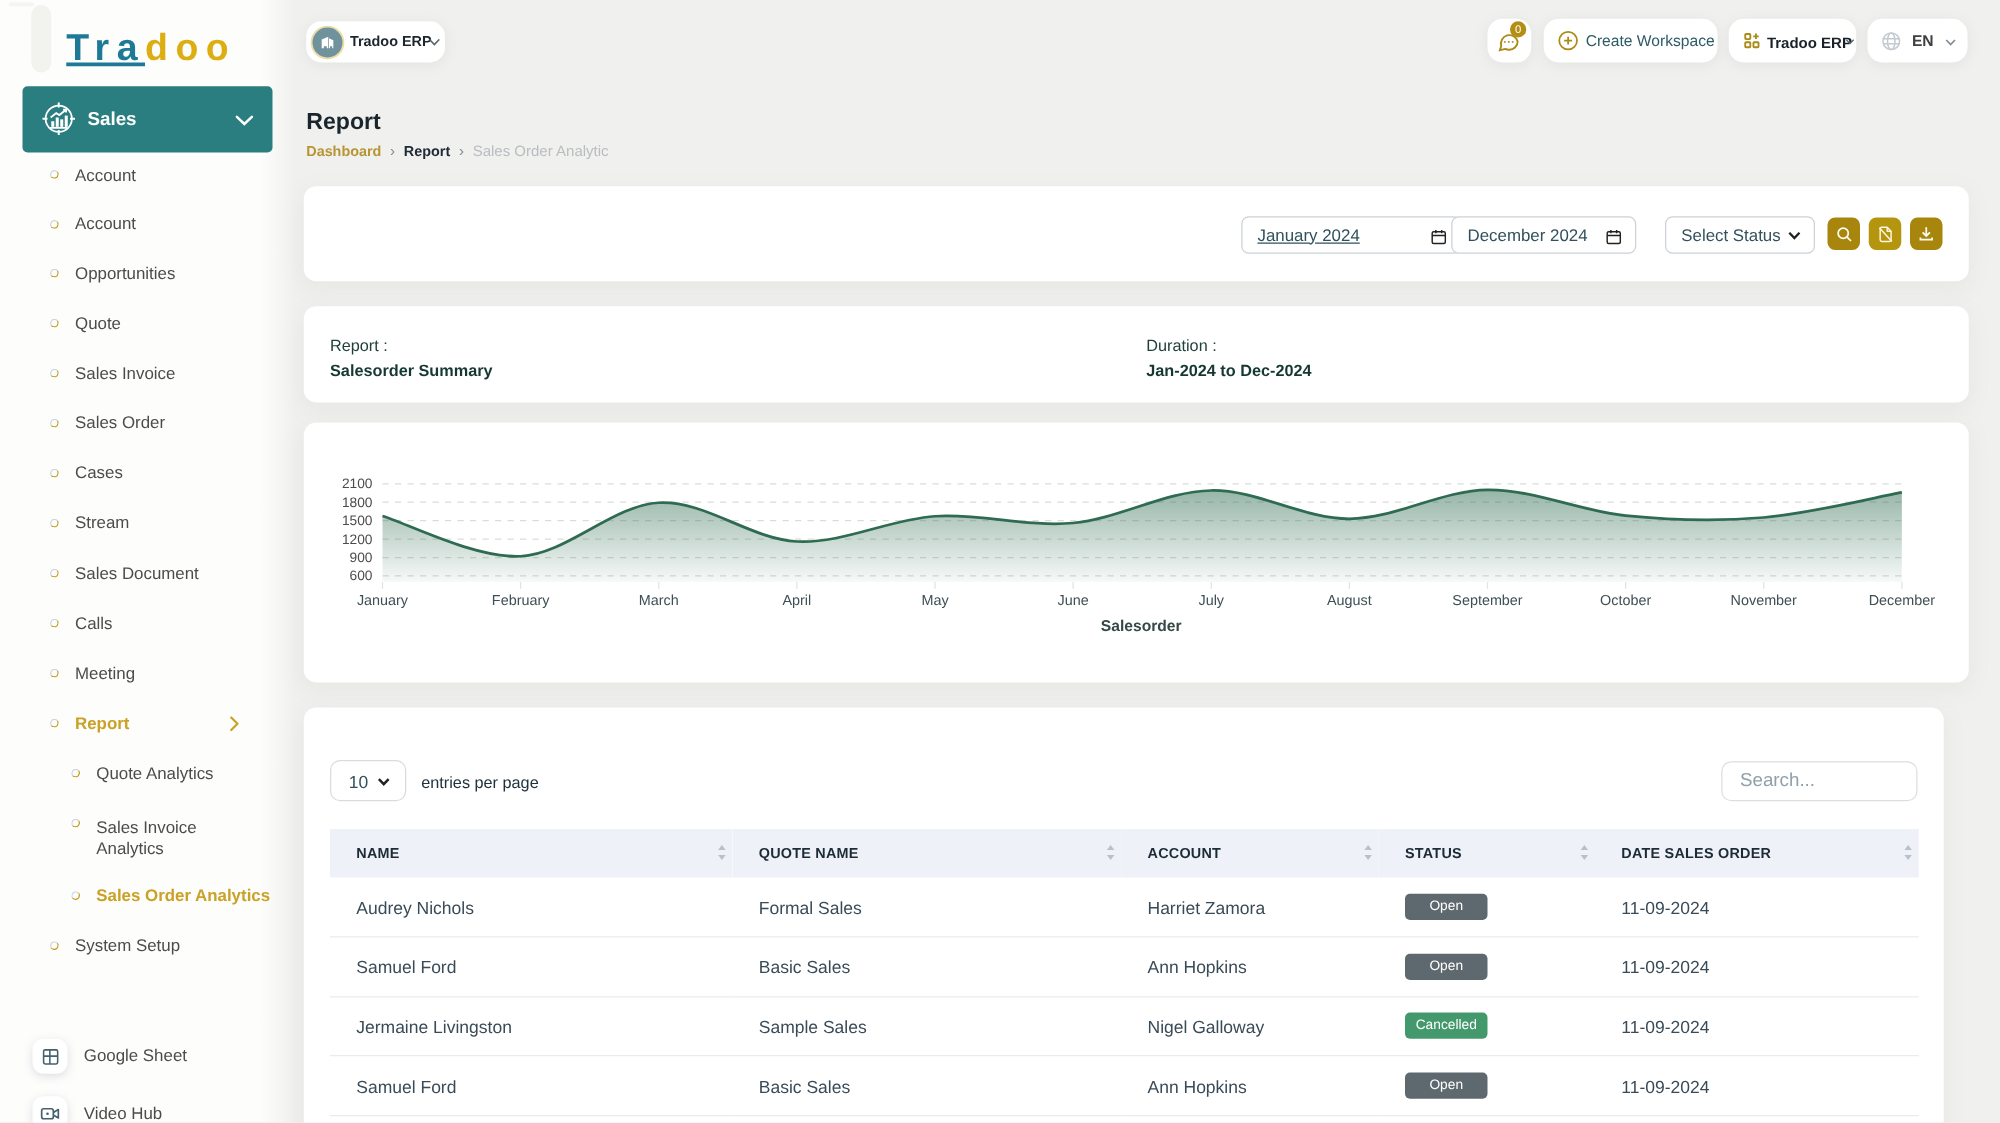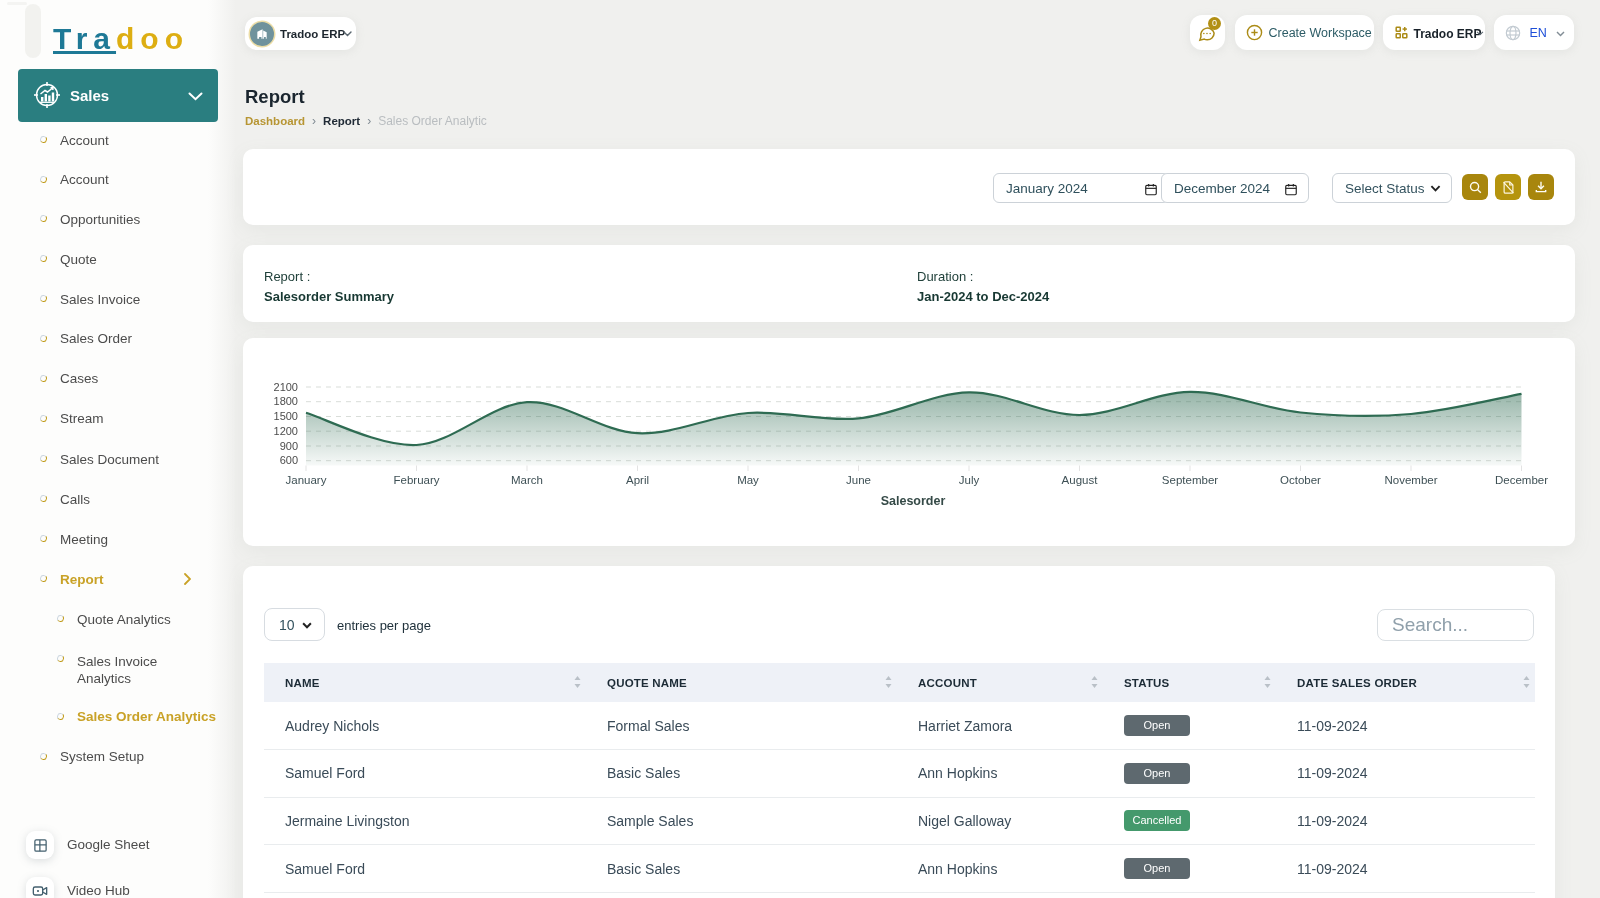--- a/index.html
+++ b/index.html
@@ -48,39 +48,39 @@
 .card { position:absolute; left:243px; width:1332px; background:#fff; border-radius:10px;
   box-shadow:0 5px 18px rgba(150,155,150,.10); }
 #card-filter { top:149px; height:76px; }
 #card-sum { top:245px; height:77px; }
 #card-chart { top:338px; height:208px; }
 #card-table { top:566px; height:400px; }
 
 
 .finput { position:absolute; top:24px; height:30px; border:1px solid #ccd2d8; border-radius:6px; background:#fff;
   font-size:13.5px; color:#2f505c; font-weight:500; display:flex; align-items:center; padding-left:12px; white-space:nowrap; }
-#fi1 { left:750px; width:176px; }
+#fi1 { left:750px; width:176px;text-decoration:underline; }
 #fi2 { left:918px; width:148px; }
 #fsel { left:1089px; width:120px; color:#33525e; }
 .fbtn { position:absolute; top:25px; width:26px; height:26px; border-radius:6px; background:#a8860d;
   display:flex; align-items:center; justify-content:center; }
 #fb1 { left:1219px; } #fb2 { left:1252px; background:#b5940e; } #fb3 { left:1285px; }
 .calic { position:absolute; right:10px; top:8px; }
 .selch { position:absolute; right:10px; top:11px; }
 
 
 #card-sum .l1 { position:absolute; top:24px; font-size:13px; color:#20403a; }
 #card-sum .l2 { position:absolute; top:44px; font-size:13px; font-weight:bold; color:#173832; }
 
 
 #entsel { position:absolute; left:21px; top:42px; width:61px; height:33px; border:1px solid #d7dce1; border-radius:8px; }
 #entsel .v { position:absolute; left:14px; top:8px; font-size:14px; color:#33525e; font-weight:500; }
 #entlbl { position:absolute; left:94px; top:52px; font-size:13px; color:#21323c; font-weight:500; }
 #search { position:absolute; left:1134px; top:42.5px; width:157px; height:32px; border:1px solid #dadfe3; border-radius:8px;
-  font-size:19px; color:#90a0ab; display:flex; align-items:center; padding-left:14px; }
+  font-size:15px; color:#90a0ab; display:flex; align-items:center; padding-left:14px; }
 table#tbl { position:absolute; left:21px; top:97px; width:1271px; border-collapse:collapse; table-layout:fixed; }
 #tbl th { background:#eef1f7; height:39px; font-size:11.5px; color:#1c2b36; text-align:left; padding-left:21px;
   position:relative; letter-spacing:.2px; }
 #tbl td { height:47.6px; font-size:14px; color:#3a4b58; padding-left:21px; border-bottom:1px solid #e9ecee; font-weight:500; }
 .sort { position:absolute; right:5px; top:13px; }
 .badge { display:inline-block; width:66px; height:21px; border-radius:4px; color:#fff; font-size:11px;
   text-align:center; line-height:21px; font-weight:500; }
 .badge.open { background:#5e696f; }
 .badge.cancel { background:#44996c; }
 </style>
@@ -245,21 +245,21 @@
     </svg>
 </div>
 
 <div class="pill" style="left:1493.5px; top:15px; width:80px; height:35px;">
   <svg width="16" height="16" viewBox="0 0 24 24" style="position:absolute;left:11px;top:10px" fill="none" stroke="#c3cbd2" stroke-width="1.8">
       <circle cx="12" cy="12" r="10"></circle>
       <ellipse cx="12" cy="12" rx="4.5" ry="10"></ellipse>
       <line x1="2" y1="9" x2="22" y2="9"></line>
       <line x1="2" y1="15" x2="22" y2="15"></line>
     </svg>
-  <span style="position:absolute; left:36px; top:11px; font-size:12.5px; font-weight:normal; color:#1d4ed8;">EN</span>
+  <span style="position:absolute; left:36px; top:11px; font-size:12.5px; font-weight:bold; color:#404040;">EN</span>
   <svg width="9" height="6" viewBox="0 0 9 6" style="position:absolute;left:62px;top:16px" fill="none" stroke="#828d96" stroke-width="1.4">
       <path d="M1 1 L4.5 4.6 L8 1"></path>
     </svg>
 </div>
 
 <div id="title">Report</div>
 <div id="crumbs"><span class="gold">Dashboard</span><span class="sep">›</span><span class="dark">Report</span><span class="sep">›</span><span class="grey">Sales Order Analytic</span></div>
 
 <div class="card" id="card-filter">
   <div class="finput" id="fi1">January 2024

